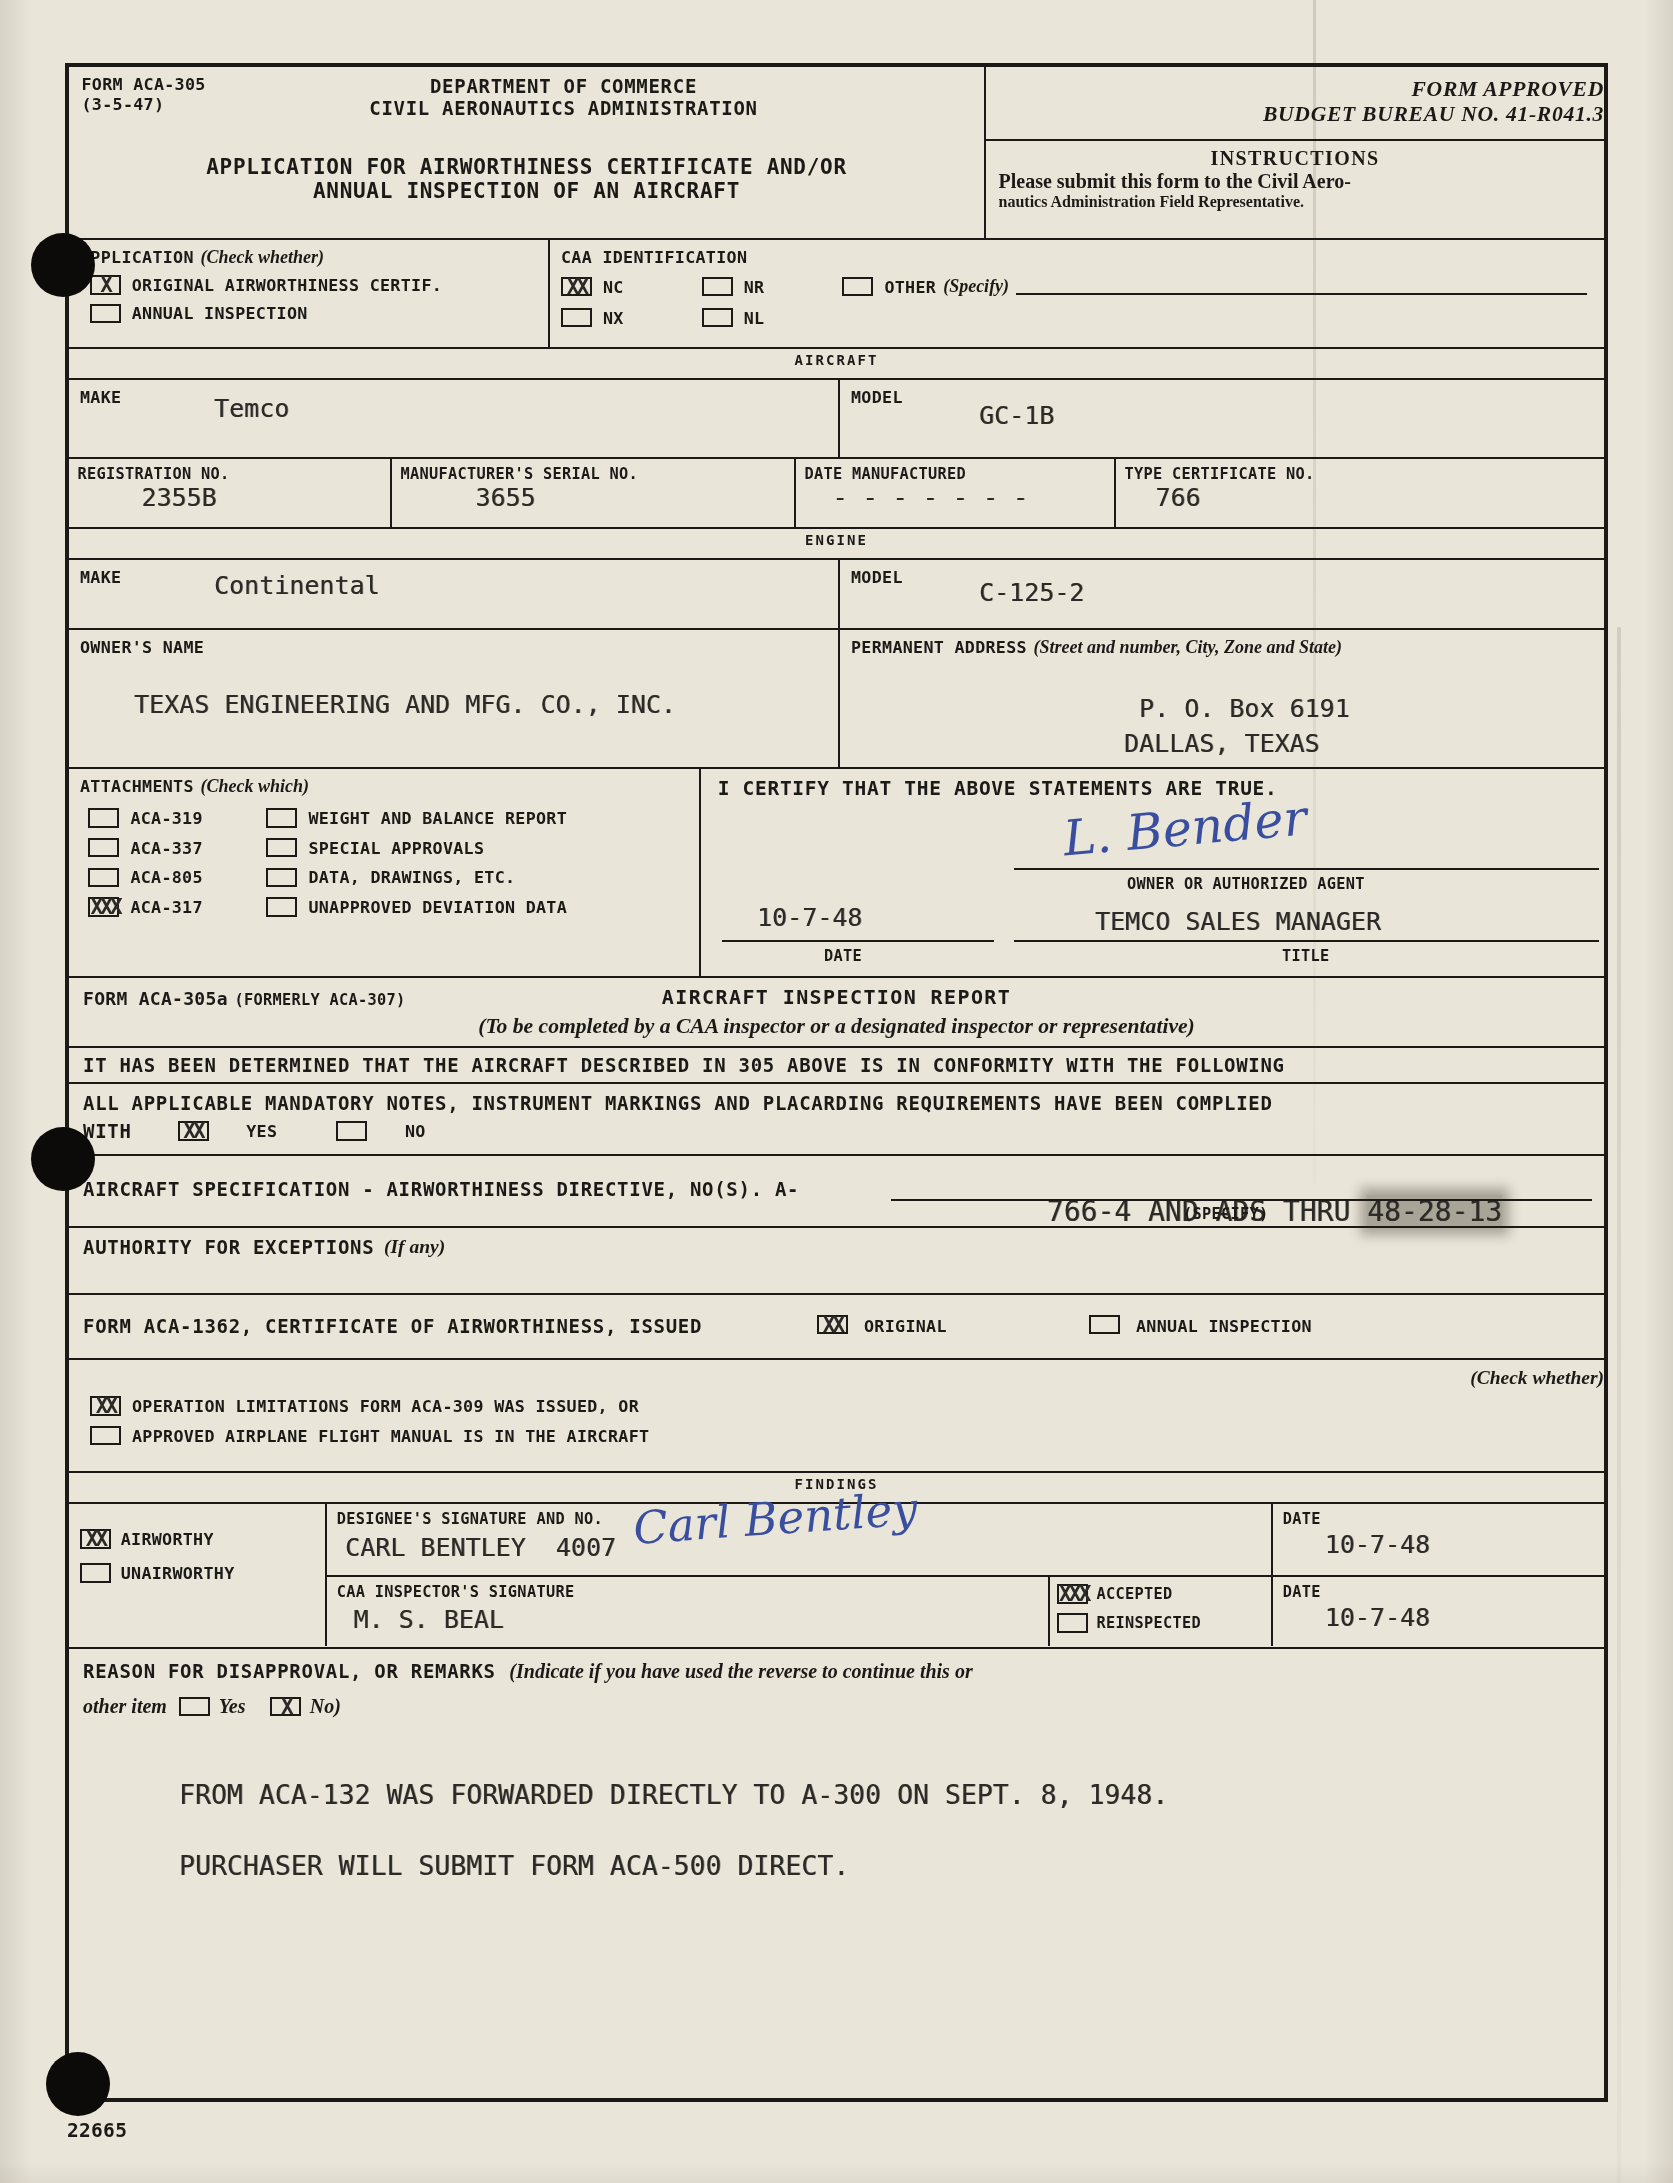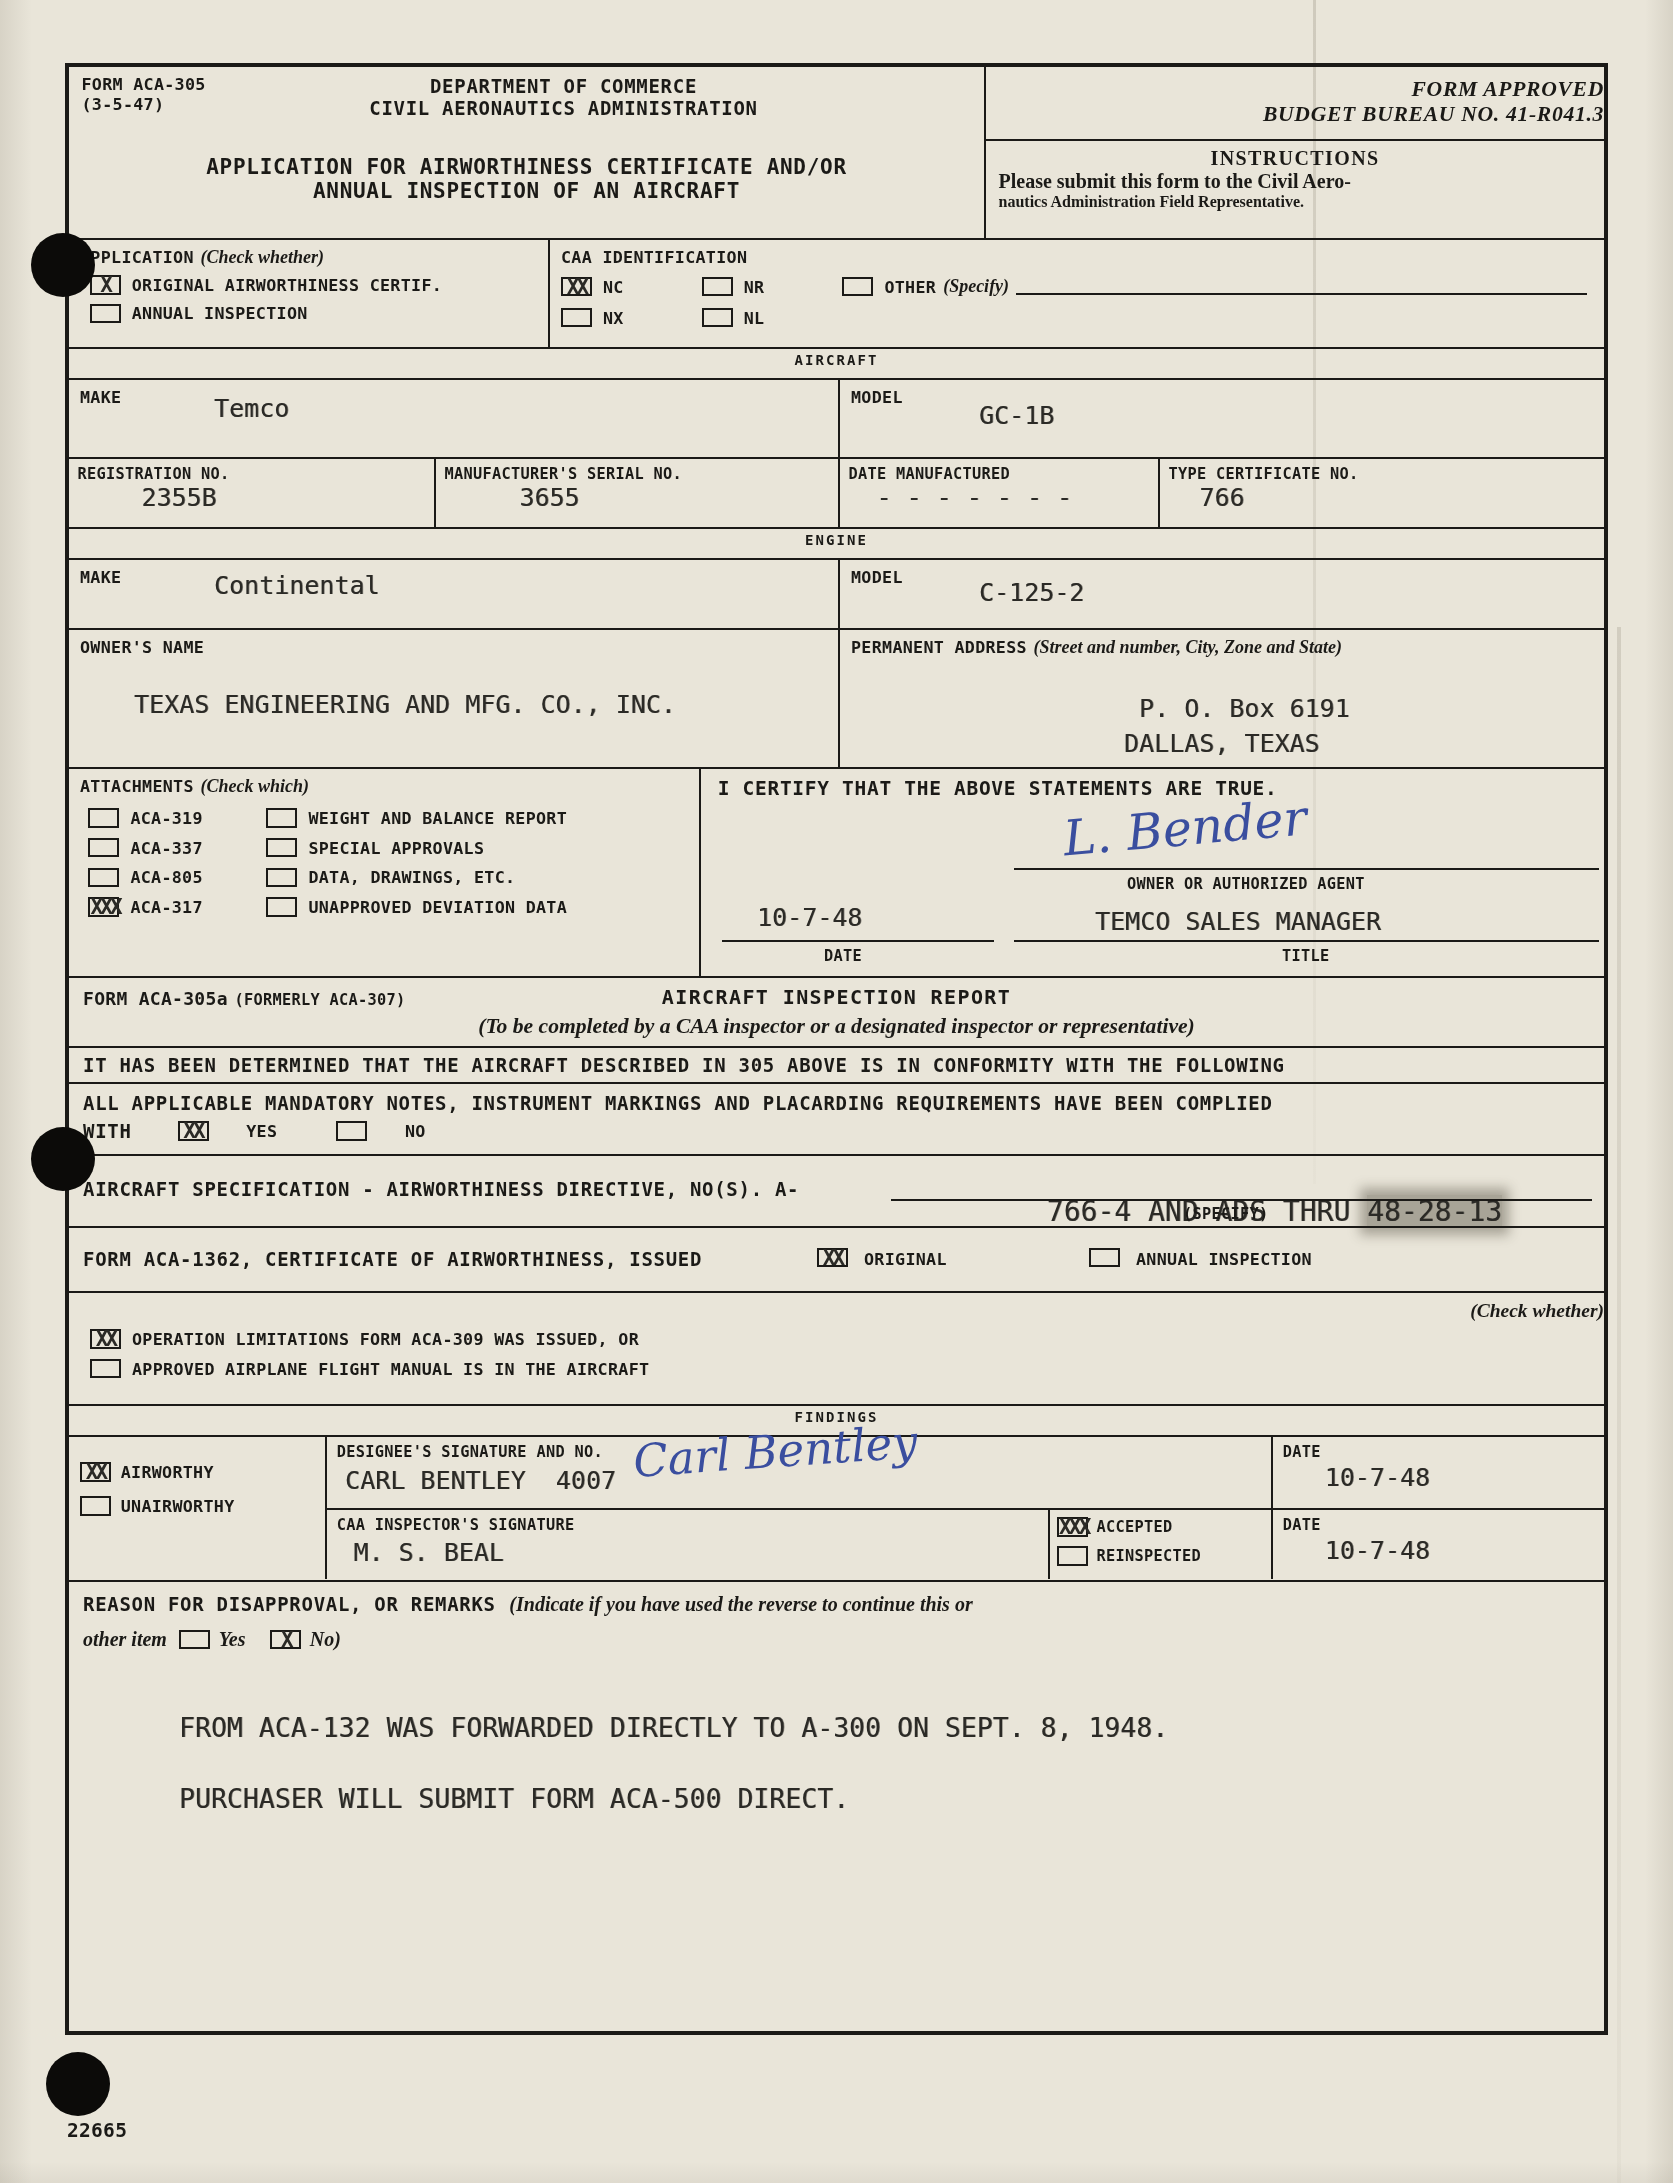--- a/index.html
+++ b/index.html
@@ -123,21 +123,21 @@
         <span class="lbl">MAKE</span>
         <span class="typed abs" style="left:145px;top:14px;">Temco</span>
       </div>
       <div class="cell bl" style="flex:1;padding:7px 11px;">
         <span class="lbl">MODEL</span>
         <span class="typed abs" style="left:139px;top:21px;">GC-1B</span>
       </div>
     </div>
 
     <div class="row bt" style="height:70px;">
-      <div class="cell" style="width:365px;padding:5.6px 8.4px;">
+      <div class="cell" style="width:321px;padding:5.6px 8.4px;">
         <div class="lbl sm">REGISTRATION NO.</div>
         <div class="typed" style="margin:0 0 0 64px;">2355B</div>
       </div>
       <div class="cell bl" style="width:404px;padding:5.6px 8.4px;">
         <div class="lbl sm">MANUFACTURER'S SERIAL NO.</div>
         <div class="typed" style="margin:0 0 0 75px;">3655</div>
       </div>
       <div class="cell bl" style="width:320px;padding:5.6px 8.4px;">
         <div class="lbl sm">DATE MANUFACTURED</div>
         <div class="typed" style="margin:0 0 0 28px;">- - - - - - -</div>
@@ -249,20 +249,24 @@
 
     <div class="row bt" style="height:72px;display:block;">
       <div class="stmt abs" style="left:14px;top:22px;font-size:19px;">AIRCRAFT SPECIFICATION - AIRWORTHINESS DIRECTIVE, NO(S). A-</div>
       <div class="typed abs" style="left:843px;top:5.6px;font-size:28px;">
         <span>766-4 AND ADS THRU </span><span class="smudge">48-28-13</span>
       </div>
       <div class="uline" style="left:822px;top:43px;width:701px;"></div>
       <div class="lbl abs" style="left:1114px;top:49px;font-size:15.3px;">(SPECIFY)</div>
     </div>
 
+    <div class="row bt" style="height:67px;padding:8.4px 0 0 14px;">
+      <span class="stmt" style="font-size:19px;">AUTHORITY FOR EXCEPTIONS</span>
+      <span class="serif bi" style="font-size:19.5px;margin-left:9.7px;">(If any)</span>
+    </div>
 
     <div class="row bt" style="height:65px;display:block;">
       <div class="stmt abs" style="left:14px;top:19.5px;font-size:19px;">FORM ACA-1362, CERTIFICATE OF AIRWORTHINESS, ISSUED</div>
       <span class="cb abs" style="left:748px;top:19.5px;">XX</span>
       <div class="lbl abs" style="left:795px;top:21px;">ORIGINAL</div>
       <span class="cb abs" style="left:1020px;top:19.5px;"></span>
       <div class="lbl abs" style="left:1067px;top:21px;">ANNUAL INSPECTION</div>
     </div>
 
     <div class="row bt" style="height:113px;display:block;padding:7px 0 0 14px;">

